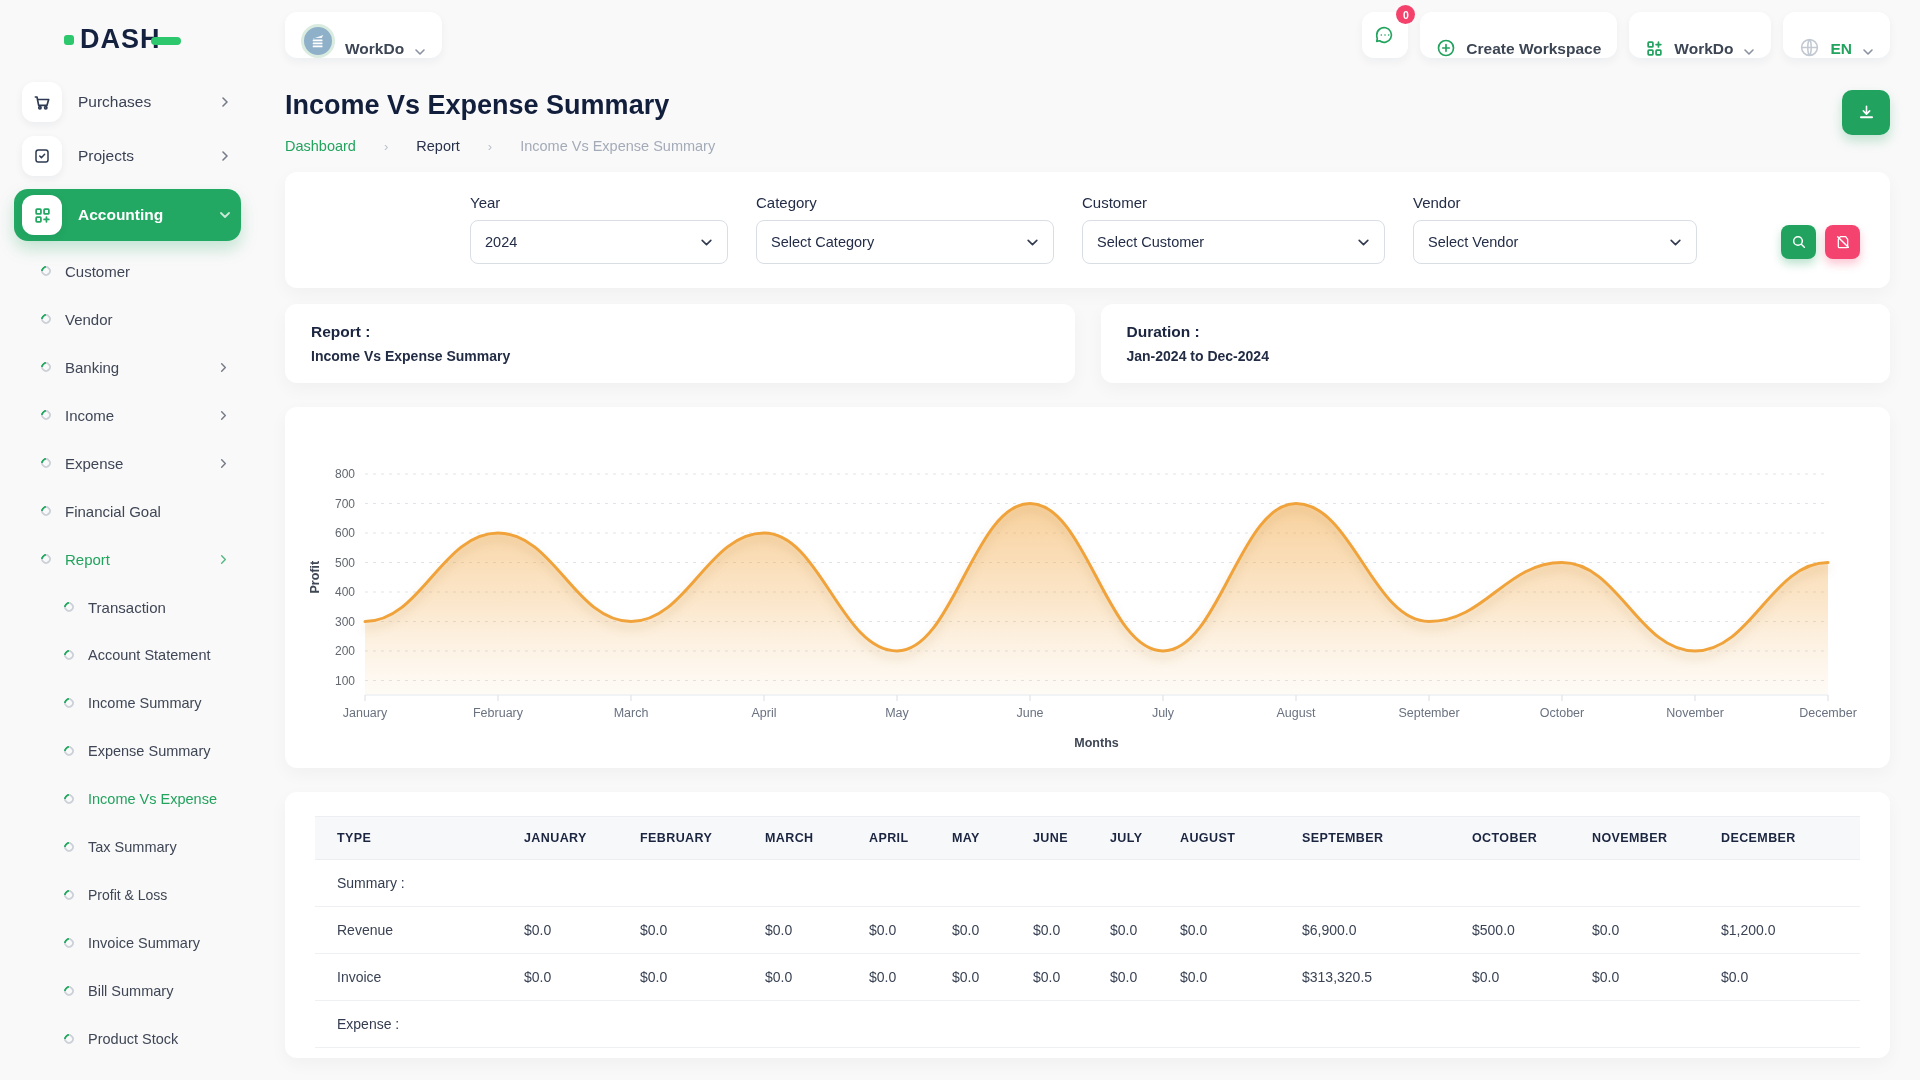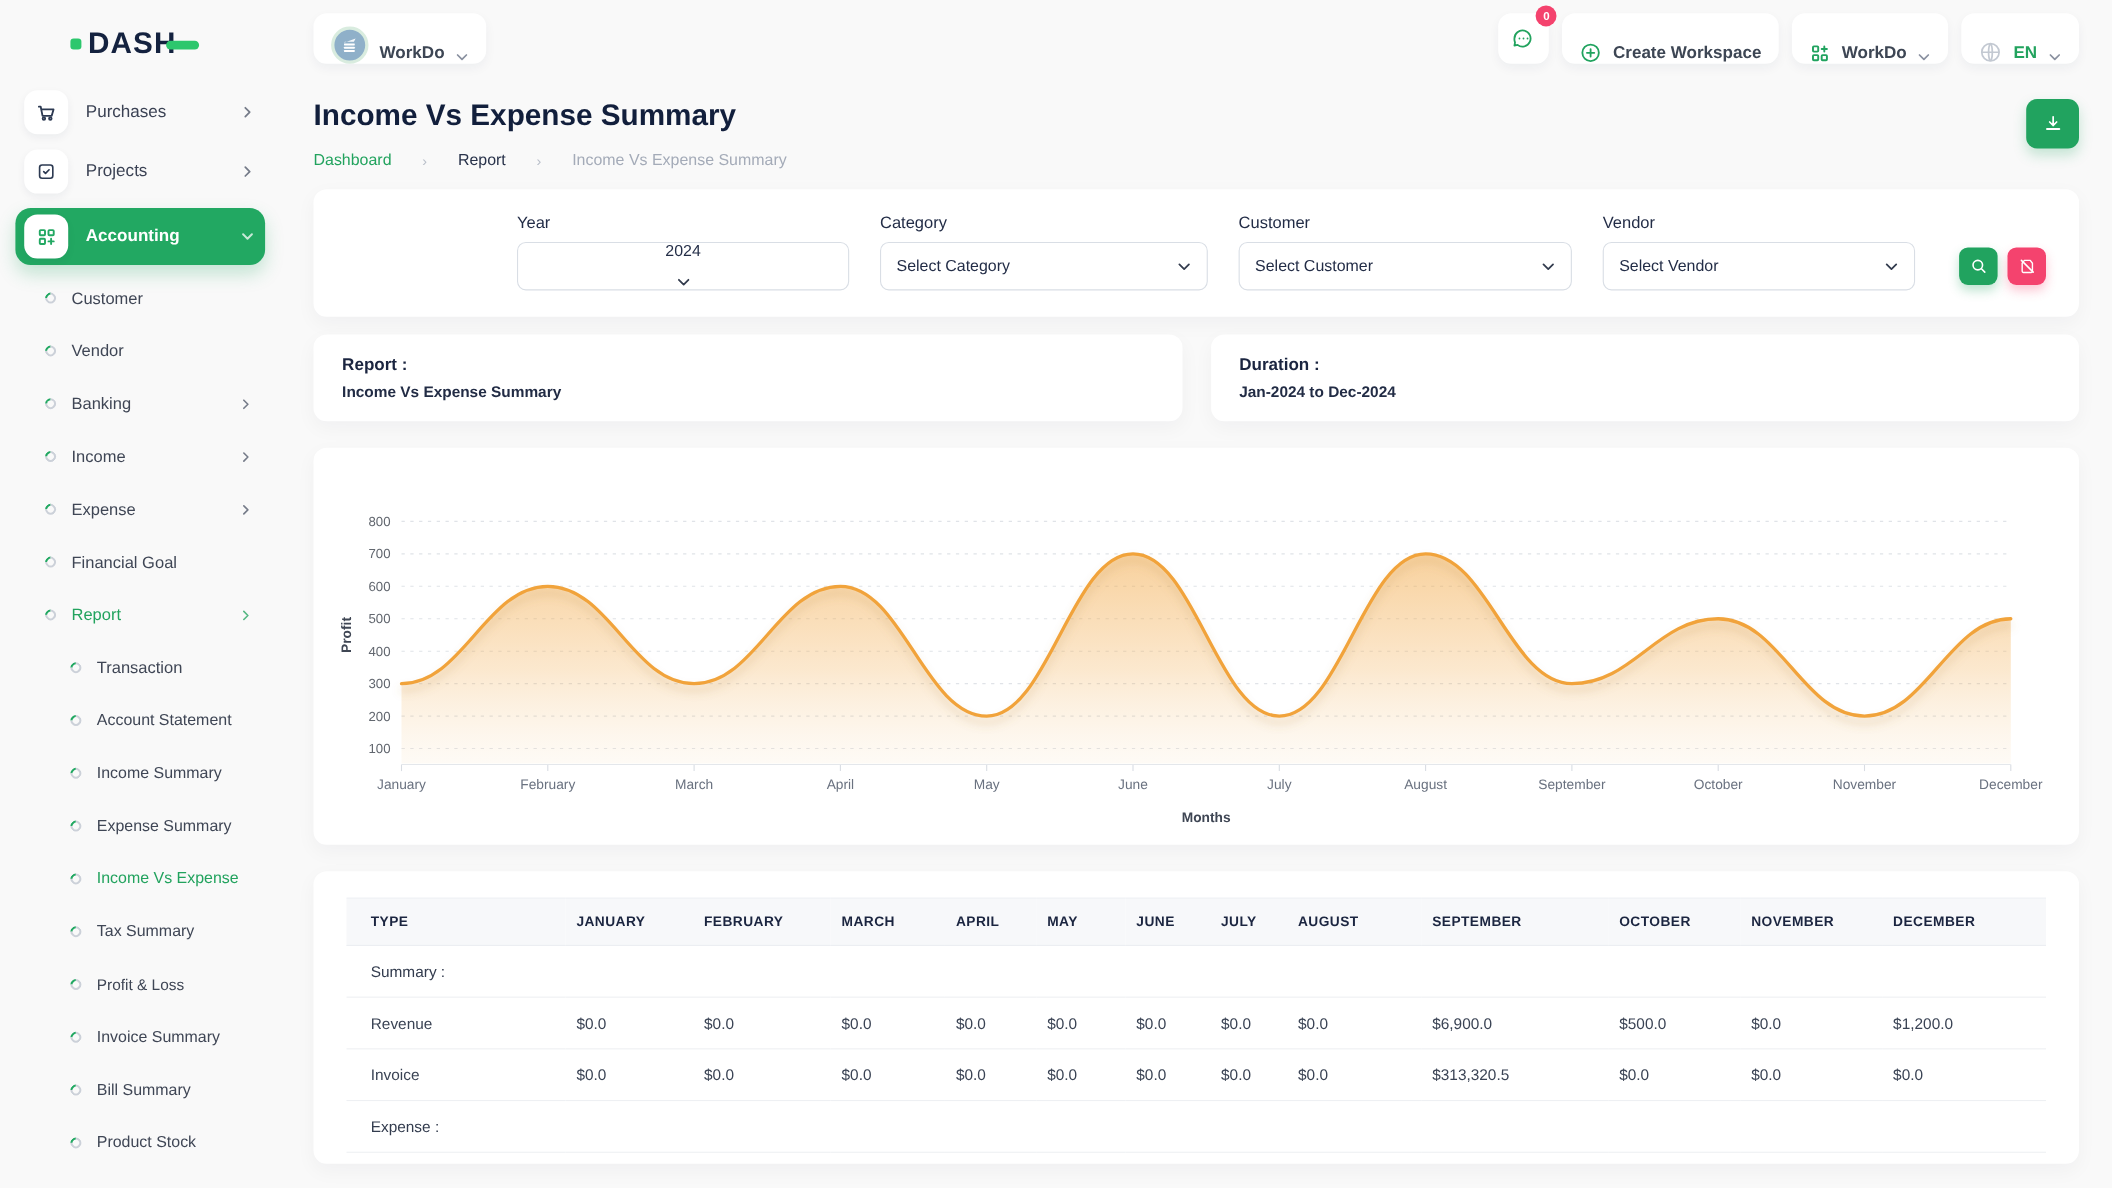--- a/index.html
+++ b/index.html
@@ -54,21 +54,21 @@
     justify-content:center; cursor:pointer; box-shadow:0 6px 12px rgba(33,163,95,.25); }
 
   .card { background:#fff; border-radius:12px; box-shadow:0 6px 18px rgba(20,30,60,.04); }
 
   .filter-card { margin-top:18px; padding:22px 30px 24px 30px; display:flex; align-items:flex-end; }
   .filter-spacer { width:155px; flex:0 0 155px; }
   .field { margin-right:28px; }
   .field-label { font-size:15px; color:#232d47; margin-bottom:9px; }
   .select { width:100%; height:44px; border:1px solid #d9dee5; border-radius:8px; background:#fff; display:flex;
     align-items:center; justify-content:space-between; padding:0 14px; font-size:14.5px; color:#232d47; cursor:pointer; }
-  .f-year { width:302px;flex-direction:column; } .f-cat { width:298px; } .f-cus { width:303px; } .f-ven { width:284px; margin-right:0; }
+  .f-year { width:258px; } .f-cat { width:298px; } .f-cus { width:303px; } .f-ven { width:284px; margin-right:0; }
   .filter-btns { margin-left:auto; display:flex; gap:9px; align-items:center; padding-bottom:5px; }
   .sq-btn { width:35px; height:34px; border-radius:8px; border:none; display:flex; align-items:center; justify-content:center; cursor:pointer; }
   .sq-green { background:#21a35f; box-shadow:0 5px 10px rgba(33,163,95,.3); }
   .sq-pink { background:#f4436e; box-shadow:0 5px 10px rgba(244,67,110,.3); }
 
   .info-row { display:flex; gap:26px; margin-top:16px; }
   .info-card { flex:1; padding:19px 26px; }
   .info-title { font-size:15.5px; font-weight:700; color:#1b2540; }
   .info-value { font-size:14px; font-weight:700; color:#222c45; margin-top:7px; }
 

